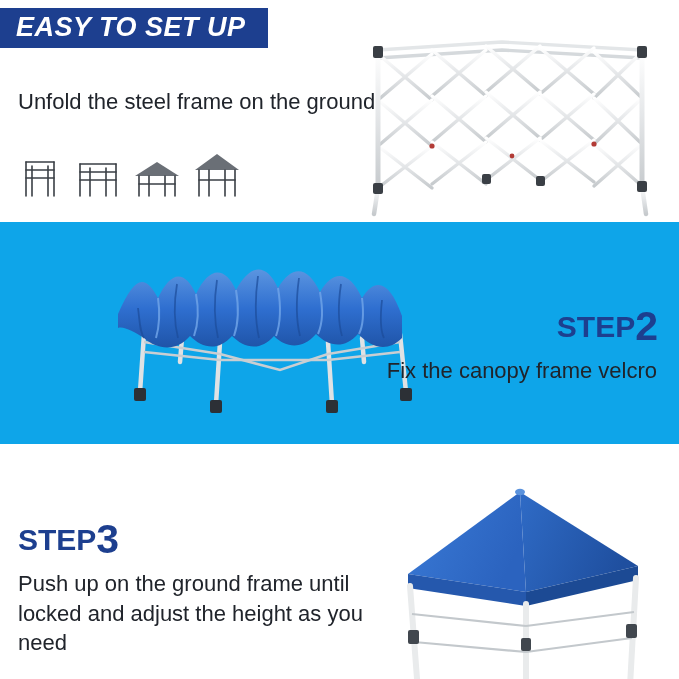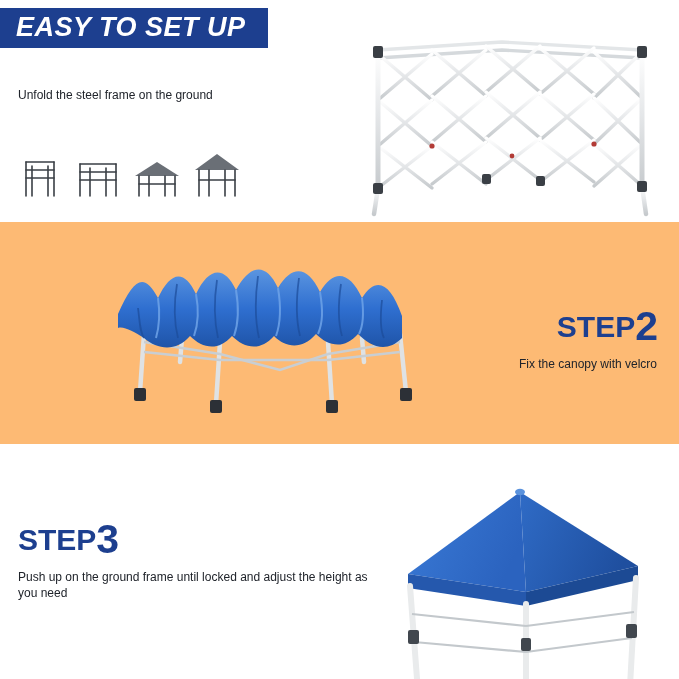--- a/index.html
+++ b/index.html
@@ -38,40 +38,40 @@
   }
 
   
   .panel {
     position: absolute;
     left: 0;
     width: 679px;
     overflow: hidden;
   }
   .panel1 { top: 0;   height: 222px; background: #ffffff; }
-  .panel2 { top: 222px; height: 222px; background: #fdba74; text-decoration: underline; }
+  .panel2 { top: 222px; height: 222px; background: #0ea5e9; text-decoration: underline; }
   .panel3 { top: 444px; height: 251px; background: #ffffff; margin-top: 28px; }
 
   
   .step-block { position: absolute; }
   .step-head {
     color: #1d3f8f;
     font-weight: bold;
     font-size: 30px;
     line-height: 1;
     white-space: nowrap;
   }
   .step-head .num {
     font-size: 41px;
     vertical-align: -3px;
     letter-spacing: -1px;
   }
   .step-desc {
     color: #20242b;
-    font-size: 12px;
+    font-size: 22px;
     line-height: 1.35;
     margin-top: 9px;
     max-width: 360px;
   }
   .right-align { text-align: right; }
   .right-align .step-desc { max-width: none; }
 
   .s1 { left: 18px; top: 78px; }
   .s2 { right: 22px; top: 306px; }
   .s3 { left: 18px; top: 491px; }
@@ -270,21 +270,21 @@
           <path d="M241 42 C238 62 238 80 242 94"></path>
           <path d="M282 58 C280 76 280 88 284 96"></path>
         </g>
       </svg>
     </div>
 
     <div class="step-block s2 right-align" style="top:84px;">
       <div class="step-head">
         <span>STEP</span><span class="num">2</span>
       </div>
-      <div class="step-desc">Fix the canopy with velcro</div>
+      <div class="step-desc">Fix the canopy frame velcro</div>
     </div>
   </div>
 
   <div class="panel panel3">
 
     <div class="art" style="left:398px; top:14px; width:270px; height:216px;">
       <svg width="270" height="216" viewBox="0 0 270 216">
         <defs>
           <linearGradient id="roofL" x1="0" y1="0" x2="1" y2="0.4">
             <stop offset="0" stop-color="#3a7ad6"></stop>

